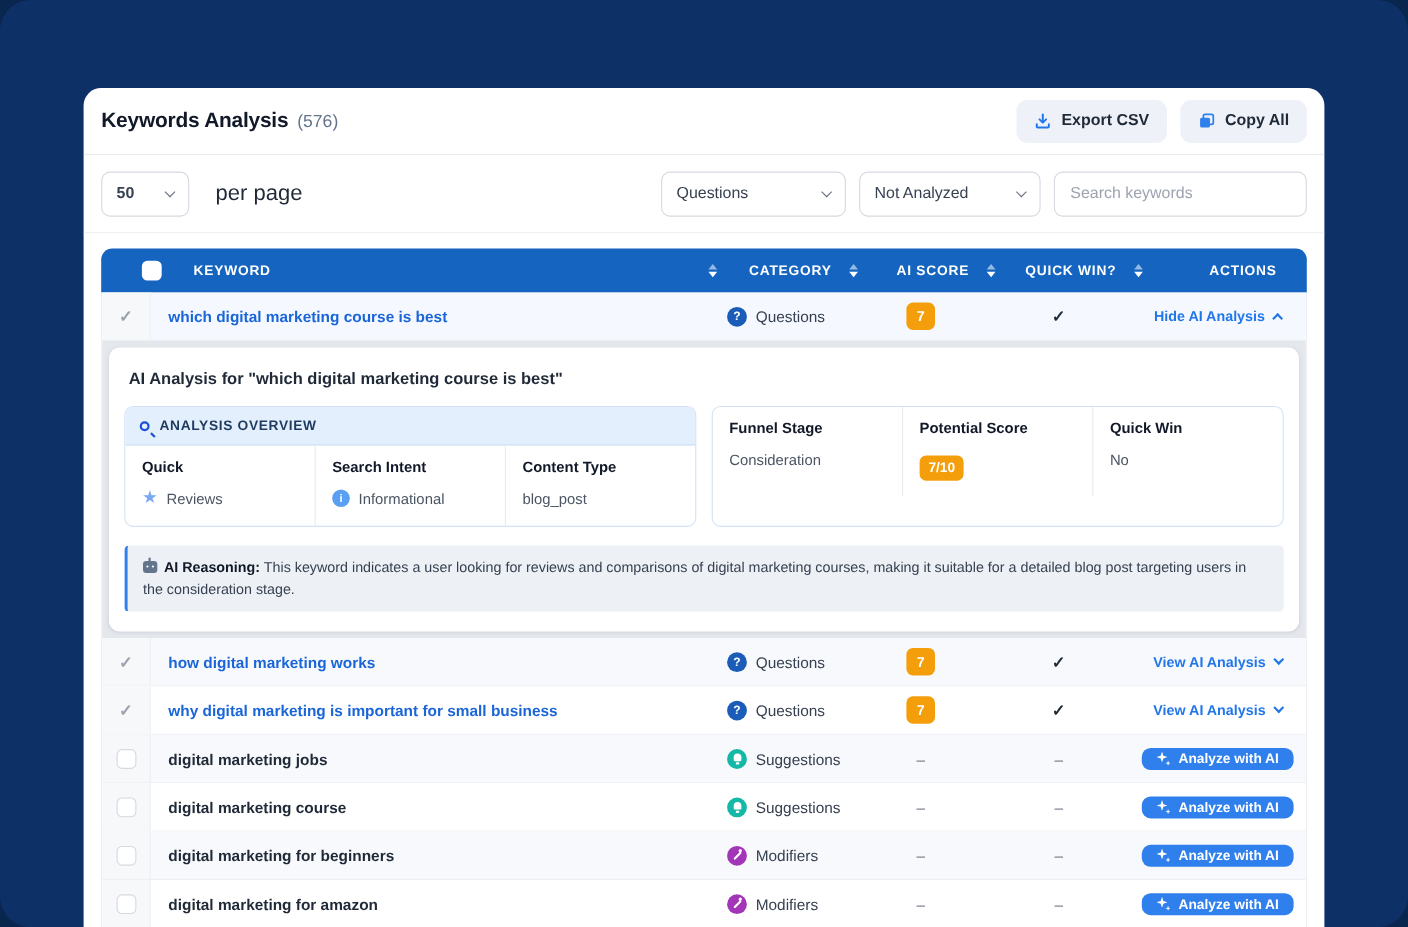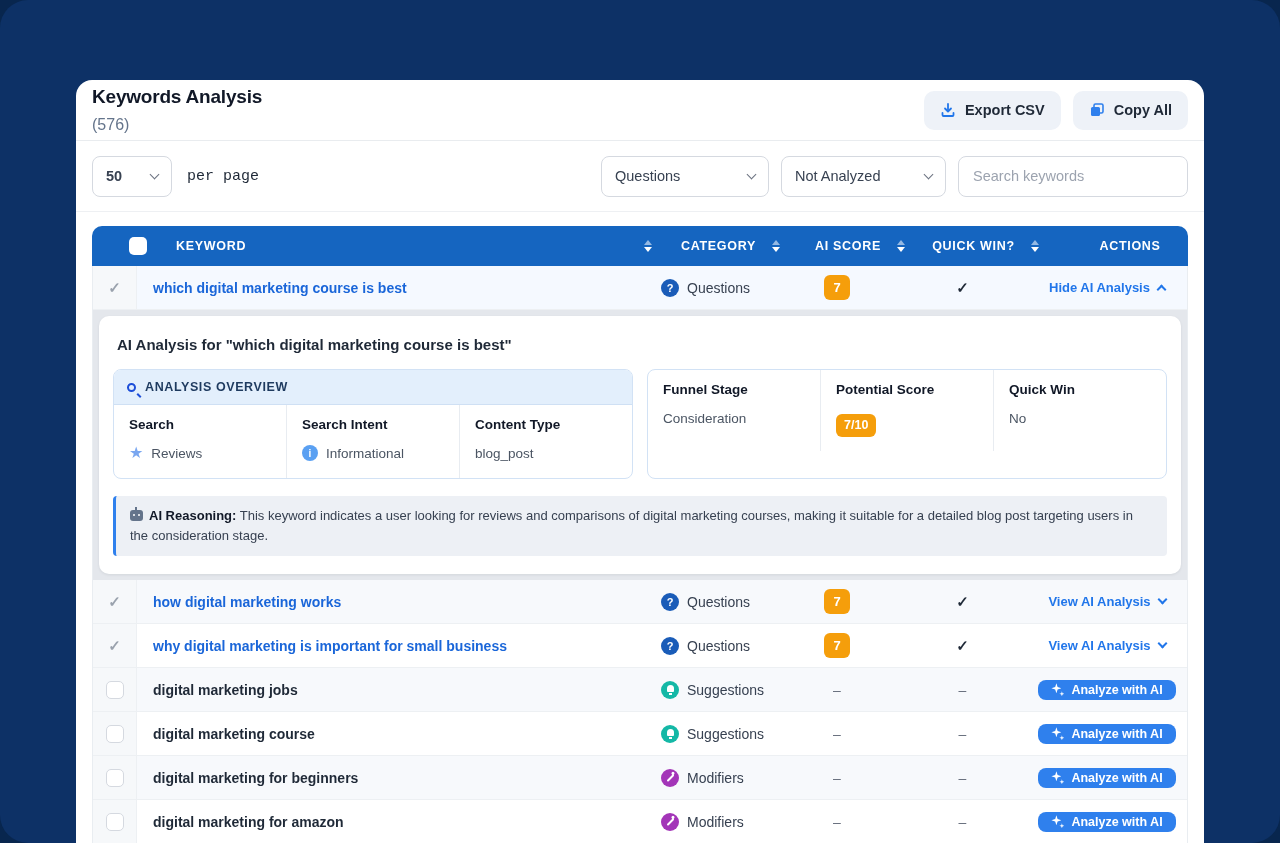--- a/index.html
+++ b/index.html
@@ -3,33 +3,33 @@
 <meta charset="utf-8">
 <style>
   * { margin:0; padding:0; box-sizing:border-box; }
   html,body { background:#08264e; font-family:"Liberation Sans", sans-serif; }
   .canvas { position:relative; width:1280px; height:843px; background:#0d3166; border-radius:28px; overflow:hidden; }
 
   .card { position:absolute; left:76px; top:80px; width:1128px; height:763px; background:#ffffff; border-radius:16px 16px 0 0; overflow:hidden; }
 
   
   .card-header { display:flex; align-items:center; justify-content:space-between; height:61px; padding:0 16px; border-bottom:1px solid #e9ecef; }
-  .title-wrap { display:flex; align-items:baseline; gap:8px;flex-direction:column; }
+  .title-wrap { display:flex; align-items:baseline; gap:8px; }
   .page-title { font-size:19px; font-weight:700; color:#111827; letter-spacing:-0.2px; }
   .page-count { font-size:16px; color:#64748b; }
   .header-actions { display:flex; gap:12px; }
   .btn-light { display:flex; align-items:center; gap:9px; background:#eef2f8; border:none; border-radius:10px; padding:0 16px; height:39px; font-family:inherit; font-weight:700; font-size:14.5px; color:#1f2937; cursor:pointer; }
 
   
   .filters { display:flex; align-items:center; height:71px; padding:0 16px; border-bottom:1px solid #eef0f3; }
   .select { display:flex; align-items:center; justify-content:space-between; border:1px solid #d5d9e0; border-radius:8px; height:41px; padding:0 13px; font-size:14.5px; color:#374151; background:#fff; cursor:pointer; }
   .sel-perpage { width:80px;font-weight:bold; }
   .sel-type { width:168px; }
   .sel-status { width:165px; }
-  .per-page-label { margin-left:15px; font-size:15px; color:#1f2937;font-family:Liberation Mono, monospace; }
+  .per-page-label { margin-left:24px; font-size:20px; color:#1f2937; }
   .filters-right { margin-left:auto; display:flex; gap:12px; }
   .search-input { width:230px; height:41px; border:1px solid #d5d9e0; border-radius:8px; padding:0 14px; font-family:inherit; font-size:14.5px; color:#374151; }
   .search-input::placeholder { color:#9ca3af; }
 
   
   .chev { width:7px; height:7px; display:inline-block; }
   .chev-down-gray { border-right:1.8px solid #6b7280; border-bottom:1.8px solid #6b7280; transform:rotate(45deg); margin-top:-4px; }
   .chev-down-blue { border-right:2px solid #2176ea; border-bottom:2px solid #2176ea; transform:rotate(45deg); margin-top:-4px; }
   .chev-up-blue { border-left:2px solid #2176ea; border-top:2px solid #2176ea; transform:rotate(45deg); margin-top:4px; }
 
@@ -225,21 +225,21 @@
             <div class="analysis-title">AI Analysis for "which digital marketing course is best"</div>
             <div class="panels">
 
               <div class="panel">
                 <div class="panel-head">
                   <span class="mag-ic"></span>
                   <span>ANALYSIS OVERVIEW</span>
                 </div>
                 <div class="panel-body">
                   <div class="pfield">
-                    <div class="pf-label">Search</div>
+                    <div class="pf-label">Quick</div>
                     <div class="pf-value">
                         <span class="star-ic">★</span>
                         <span>Reviews</span>
                       </div>
                   </div>
                   <div class="pfield">
                     <div class="pf-label">Search Intent</div>
                     <div class="pf-value">
                         <span class="info-ic">i</span>
                         <span>Informational</span>

